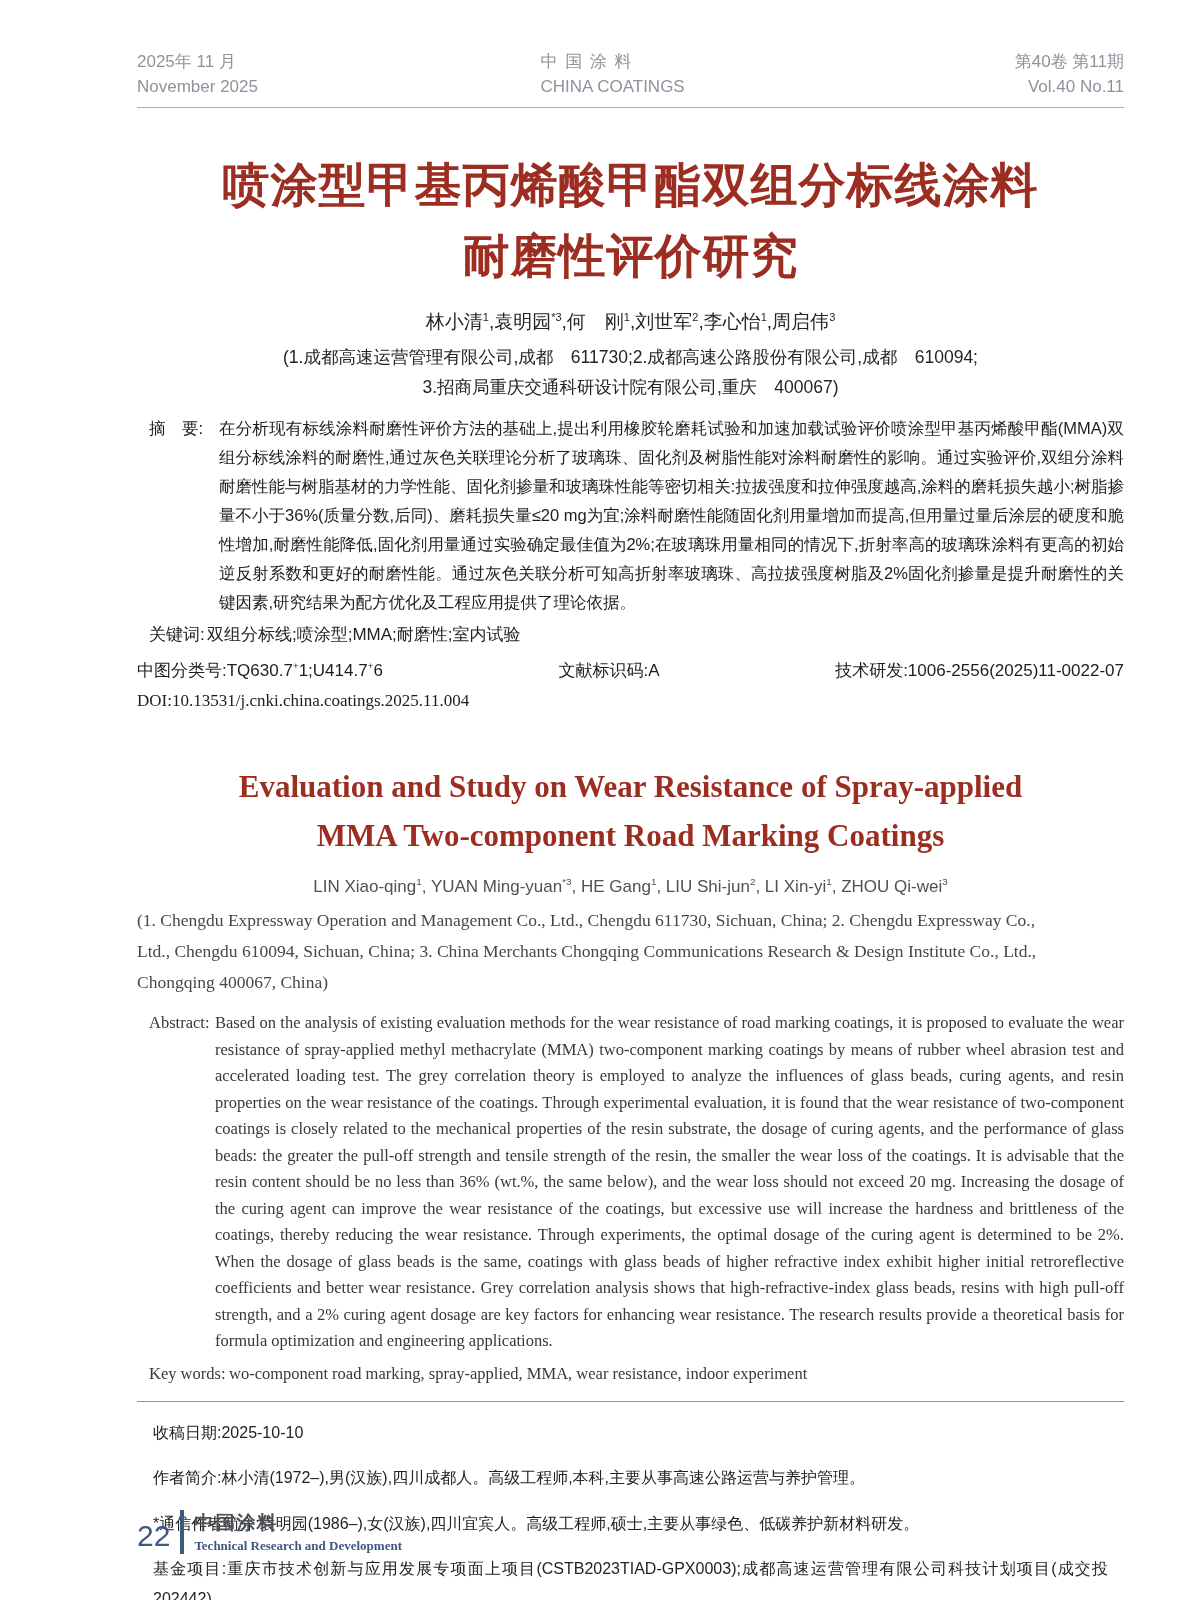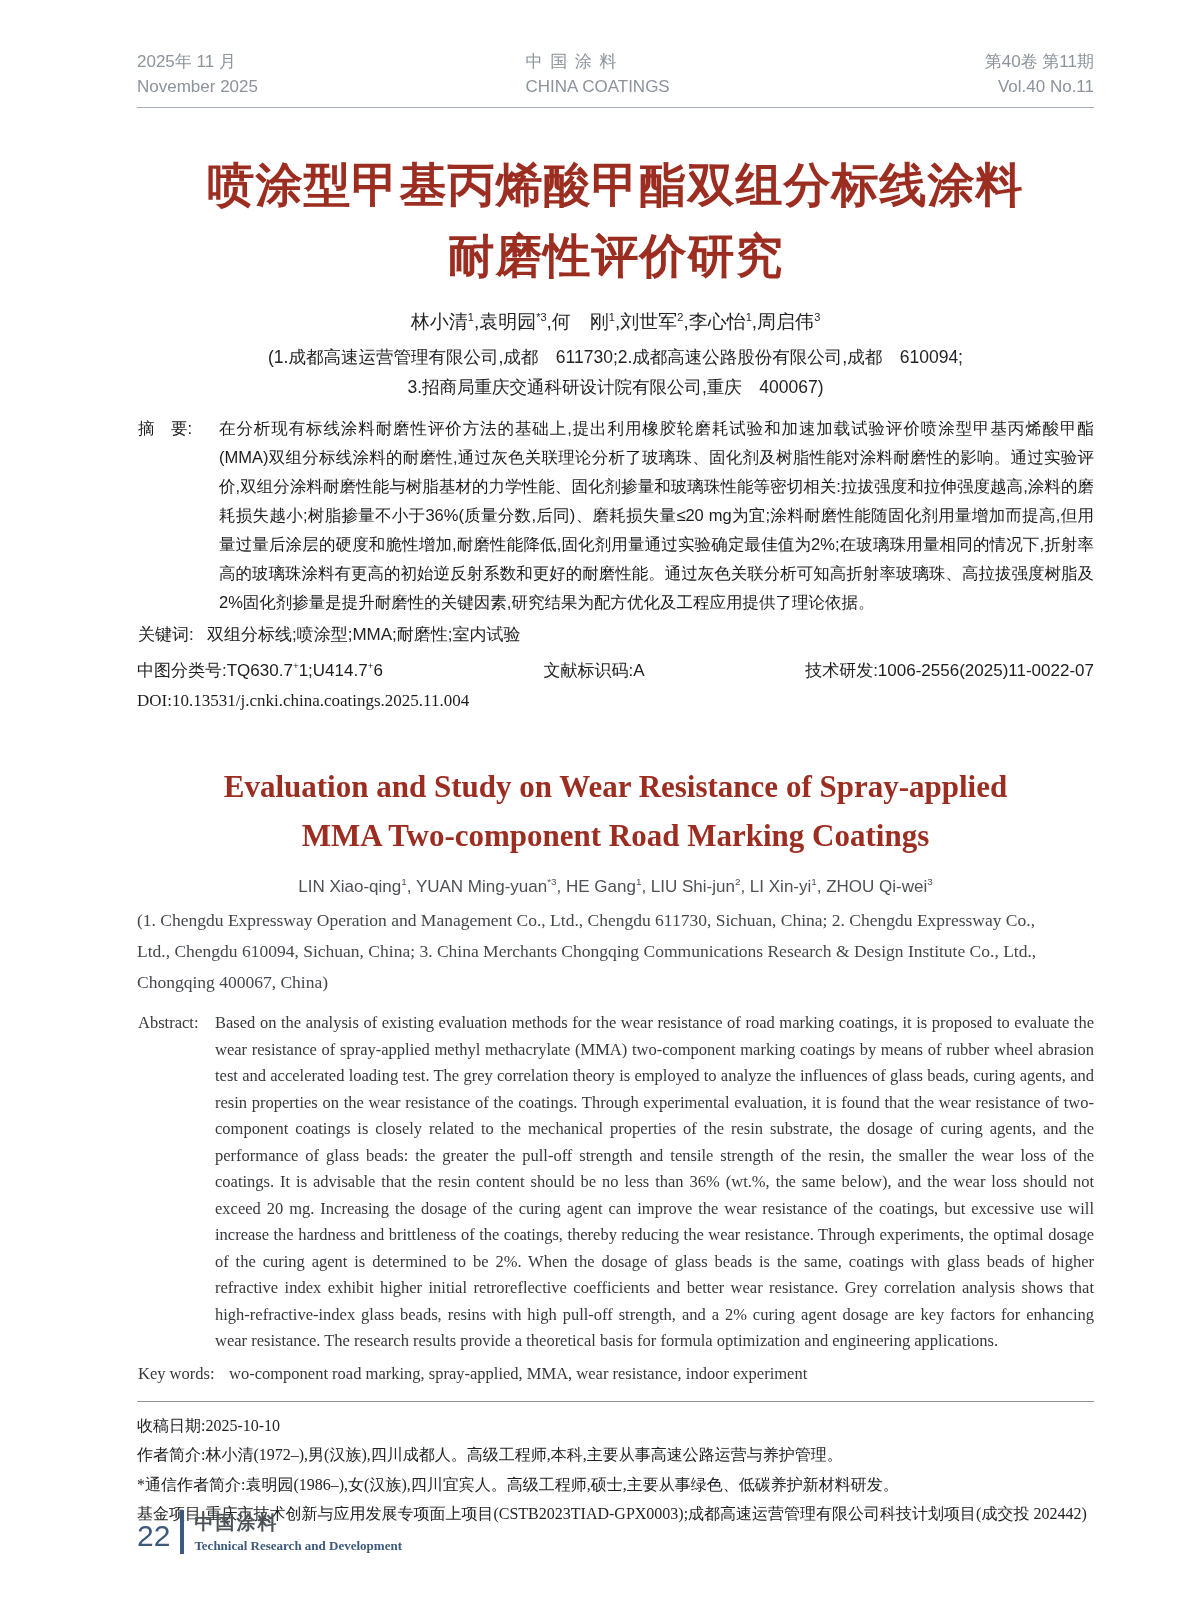--- a/index.html
+++ b/index.html
@@ -2,21 +2,21 @@
 <html><head>
 <meta charset="utf-8">
 <style>
   html,body { margin:0; padding:0; background:#f2f2f2; }
   .page {
     position:relative;
     width:1187px; height:1600px;
     margin:0 auto;
     background:#ffffff;
     box-sizing:border-box;
-    padding:50px 93px 0 137px;
+    padding:50px 63px 0 137px;
     overflow:hidden;
     font-family:"Liberation Sans", sans-serif;
     color:#222326;
   }
   sup { font-size:0.58em; line-height:0; vertical-align:super; }
 
   
   .masthead {
     display:flex; justify-content:space-between; align-items:flex-end;
     color:#8c939c; font-size:17px; line-height:1.45;
@@ -33,21 +33,21 @@
     color:#9c2d21; font-size:47px; font-weight:700;
     line-height:1.5; letter-spacing:1px;
   }
   .tl { display:block; }
 
   .authors-cn { margin-top:18px; text-align:center; font-size:19px; color:#242428; }
   .affil-cn   { margin-top:7px; text-align:center; font-size:17.5px; line-height:30px; color:#242428; }
 
   
   .hang { position:relative; margin:0; text-align:justify; }
-  .hang-label { position:absolute; left:1px; top:0; white-space:nowrap; }
+  .hang-label { position:absolute; left:12px; top:0; white-space:nowrap; }
 
   .abstract-cn { margin-top:12px; padding-left:82px; font-size:16.5px; line-height:29px; color:#1d1d20; }
   .keywords-cn { margin-top:3px; padding-left:70px; font-size:17px; line-height:30px; }
 
   .meta-row { display:flex; justify-content:space-between; margin-top:7px; font-size:17px; line-height:28px; color:#1d1d20; }
   .doi { margin-top:6px; font-family:"Liberation Serif", serif; font-size:17px; color:#1d1d20; }
 
   
   .title-en {
     margin:52px 0 0; text-align:center;
@@ -68,21 +68,21 @@
   .abstract-en .hang-label { font-family:"Liberation Serif", serif; }
   .keywords-en {
     margin-top:5px; padding-left:92px;
     font-family:"Liberation Serif", serif;
     font-size:16.5px; line-height:27px; color:#36383c;
     text-align:left;
   }
 
   .foot-divider { margin-top:14px; border:none; border-top:1px solid #8f9296; }
   .footnotes { margin-top:9px; font-size:16px; line-height:29.5px; color:#222326; }
-  .footnotes p { margin:0; text-align:justify;font-family:Liberation Serif, serif; }
+  .footnotes p { margin:16px; text-align:justify; }
 
   
   .page-footer { position:absolute; left:137px; bottom:46px; display:flex; align-items:stretch; }
   .page-num {
     font-family:Liberation Sans, sans-serif; font-size:30px; color:#3d5a7e;
     align-self:flex-end; line-height:1; margin-right:10px; padding-bottom:3px;
   }
   .footer-bar { width:4px; background:#3d5a7e; margin-right:10px; }
   .footer-sec { display:flex; flex-direction:column; justify-content:center; }
   .sec-cn { font-size:19px; font-weight:700; color:#4b5156; letter-spacing:2px; }

